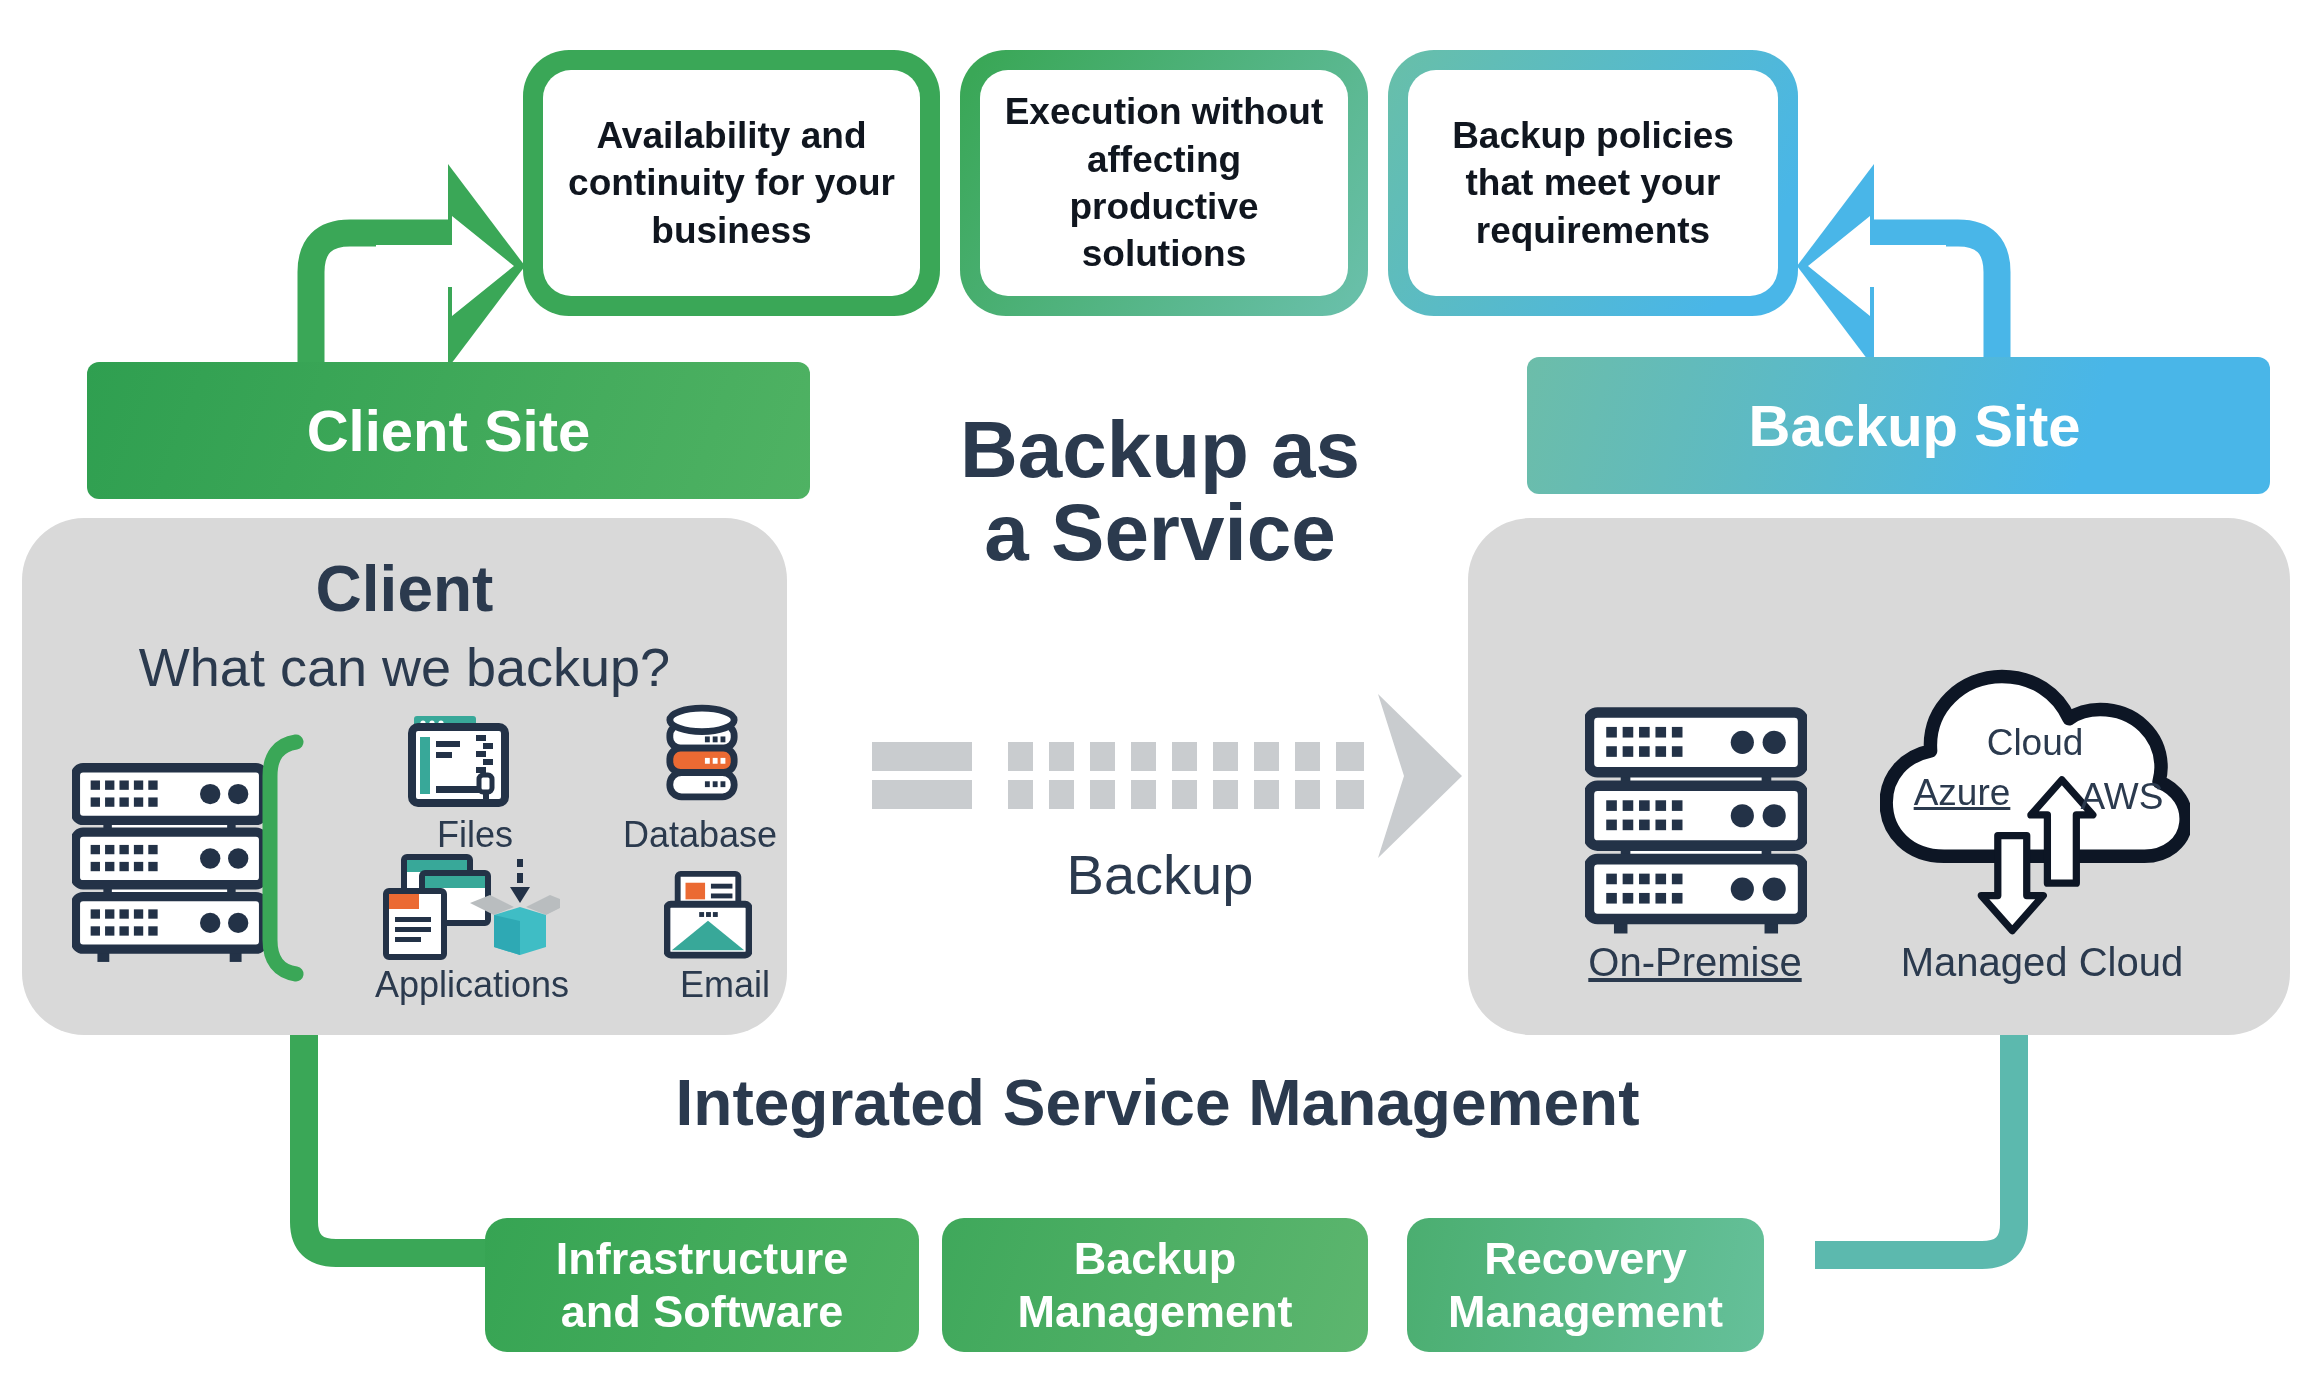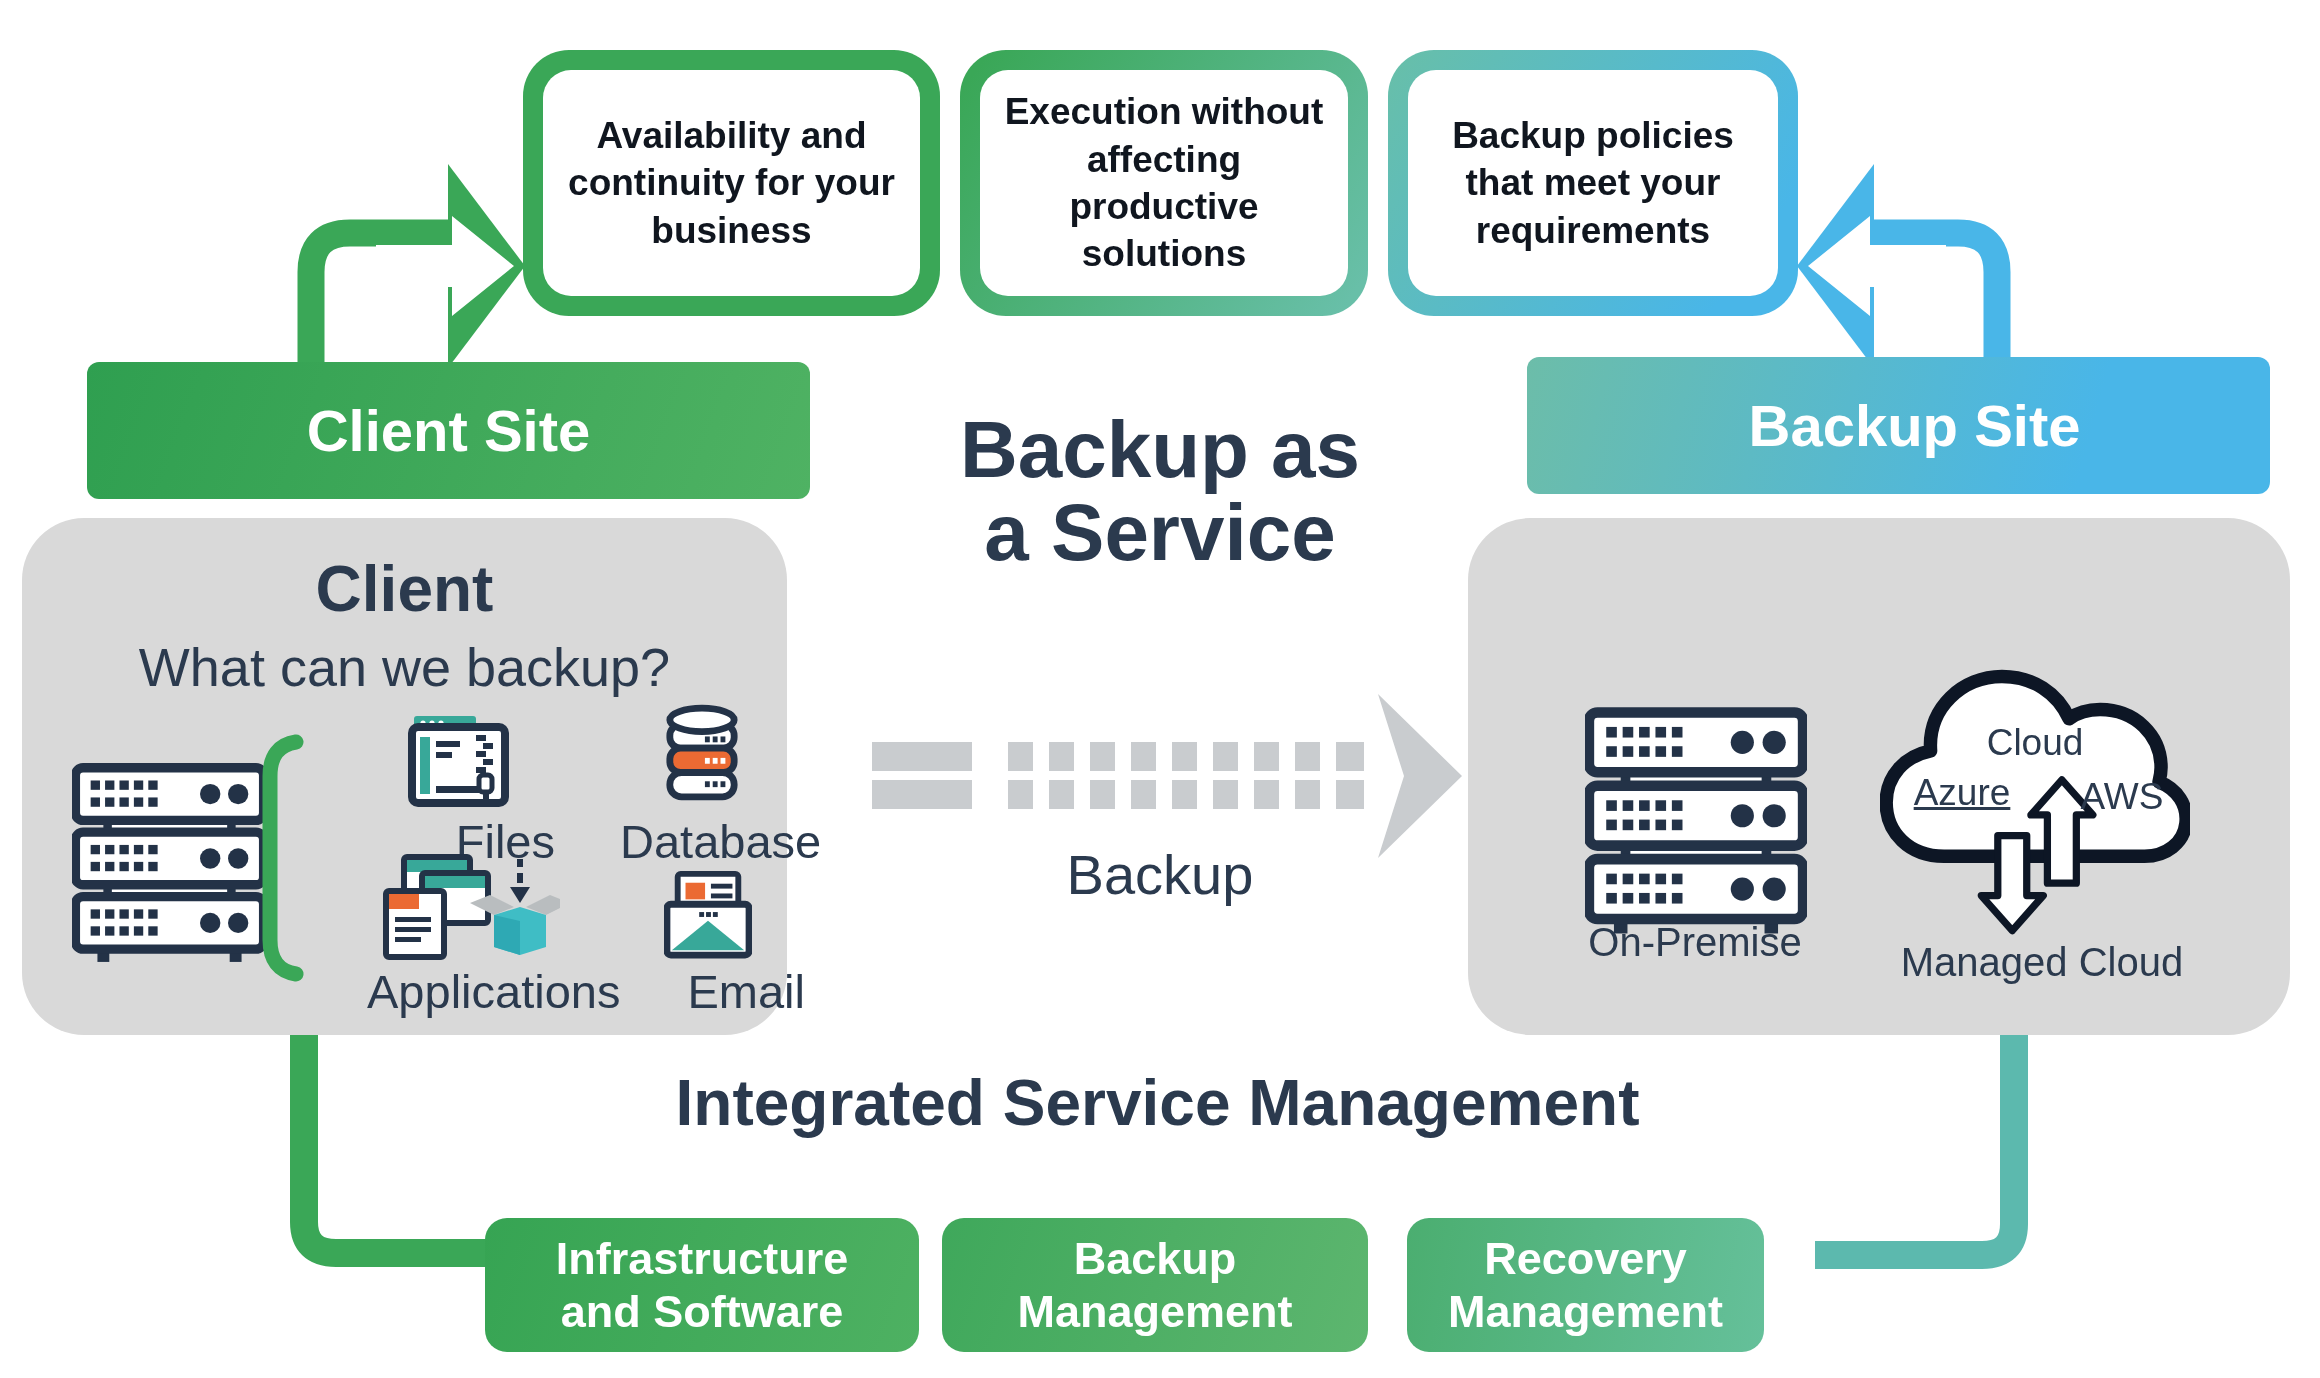--- a/index.html
+++ b/index.html
@@ -23,21 +23,21 @@
   #client-site-banner{left:87px;top:362px;width:723px;background:linear-gradient(110deg,#2f9f50,#4fb263);}
   #backup-site-banner{left:1527px;top:357px;width:711px;background:linear-gradient(105deg,#6cbda9,#49b6e8 75%);padding-left:32px;}
   
   .panel{position:absolute;top:518px;height:517px;border-radius:62px;background:#d9d9d9;z-index:2;}
   #client-panel{left:22px;width:765px;}
   #backup-panel{left:1468px;width:822px;}
   .panel-title{position:absolute;left:0;width:100%;text-align:center;top:34px;
            font-size:64px;font-weight:bold;color:#2b3a4e;}
   .panel-subtitle{position:absolute;left:0;width:100%;text-align:center;top:118px;
            font-size:54px;color:#2b3a4e;}
-  .icon-label{position:absolute;text-align:right;font-size:47px;color:#2b3a4e;}
+  .icon-label{position:absolute;text-align:center;font-size:36px;color:#2b3a4e;}
   .site-item-label{position:absolute;text-align:center;font-size:40px;color:#2b3a4e;}
   
   #main-title{left:930px;top:408px;width:460px;text-align:center;font-size:80px;
            font-weight:bold;line-height:1.04;color:#2b3a4e;z-index:2;}
   #backup-flow-label{left:1010px;top:842px;width:300px;text-align:center;font-size:56px;
            color:#2b3a4e;z-index:2;}
   
   #ism-heading{left:575px;top:1066px;width:1165px;text-align:center;font-size:64px;
            font-weight:bold;color:#2b3a4e;z-index:2;}
   .svc-banner{position:absolute;top:1218px;height:134px;border-radius:22px;display:flex;
@@ -296,21 +296,21 @@
           <rect x="73" y="191" width="11" height="11"></rect>
           <rect x="90" y="191" width="11" height="11"></rect>
         <circle cx="163" cy="35" r="12"></circle>
           <circle cx="196" cy="35" r="12"></circle>
         <circle cx="163" cy="111" r="12"></circle>
           <circle cx="196" cy="111" r="12"></circle>
         <circle cx="163" cy="187" r="12"></circle>
           <circle cx="196" cy="187" r="12"></circle>
       </g>
     </svg>
-    <div class="site-item-label" style="left:97px;top:402px;width:260px;">On-Premise</div>
+    <div class="site-item-label" style="left:97px;top:422px;width:260px;text-decoration:underline;">On-Premise</div>
 
     <div class="abs" style="left:412px;top:146px;width:310px;height:274px;">
       <svg width="310" height="274" viewBox="0 0 300 265">
         <path d="M62 186 C28 186 6 163 6 134 C6 108 24 89 49 84 C46 42 80 12 118 12
                  C148 12 172 28 183 53 C191 47 202 44 213 44 C247 44 272 69 272 100
                  C272 105 271 110 270 114 C288 121 298 137 296 154 C294 173 277 186 256 186 Z" fill="#ffffff" stroke="#0d1625" stroke-width="13" stroke-linejoin="round"></path>
         <polygon points="176,112 206,146 190,146 190,212 162,212 162,146 146,146" fill="#ffffff" stroke="#0d1625" stroke-width="7" stroke-linejoin="round"></polygon>
         <polygon points="128,258 158,224 142,224 142,166 114,166 114,224 98,224" fill="#ffffff" stroke="#0d1625" stroke-width="7" stroke-linejoin="round"></polygon>
       </svg>
       <div class="cloud-word" style="left:0;top:58px;width:100%;">Cloud</div>

